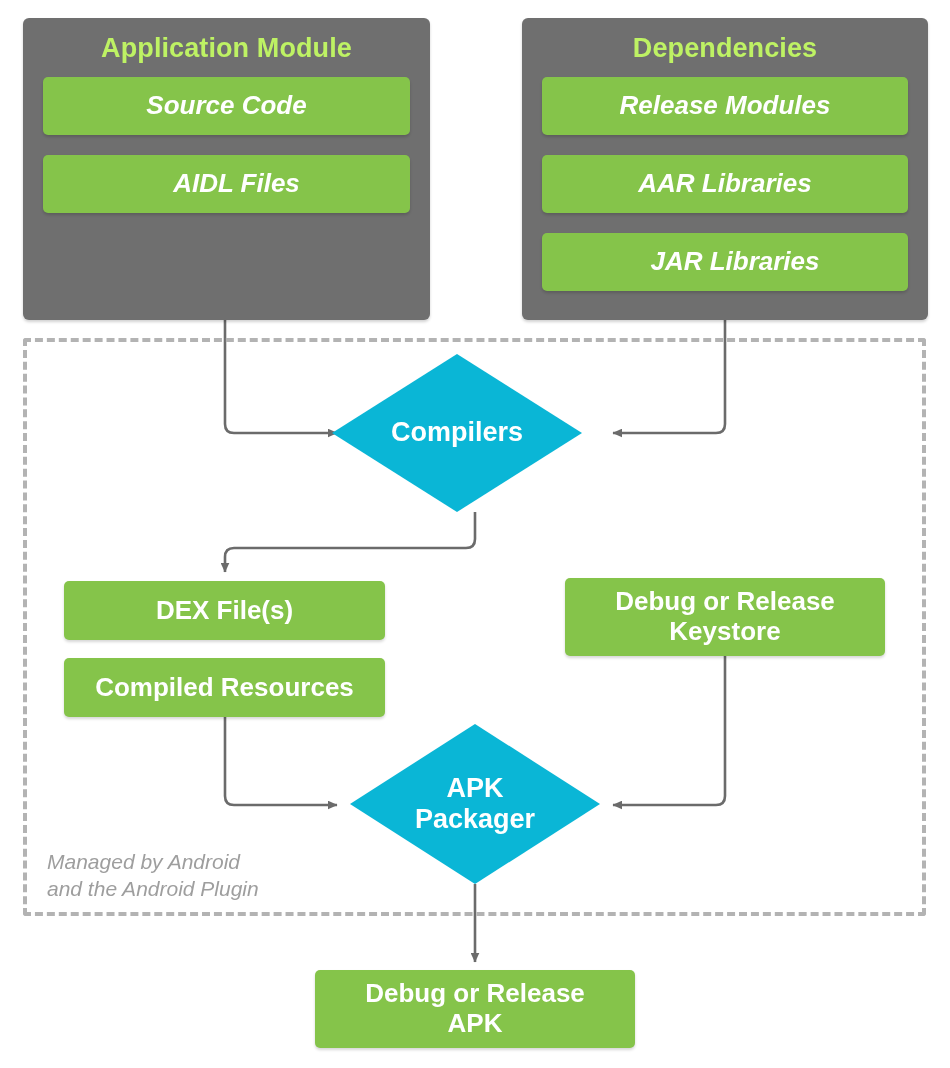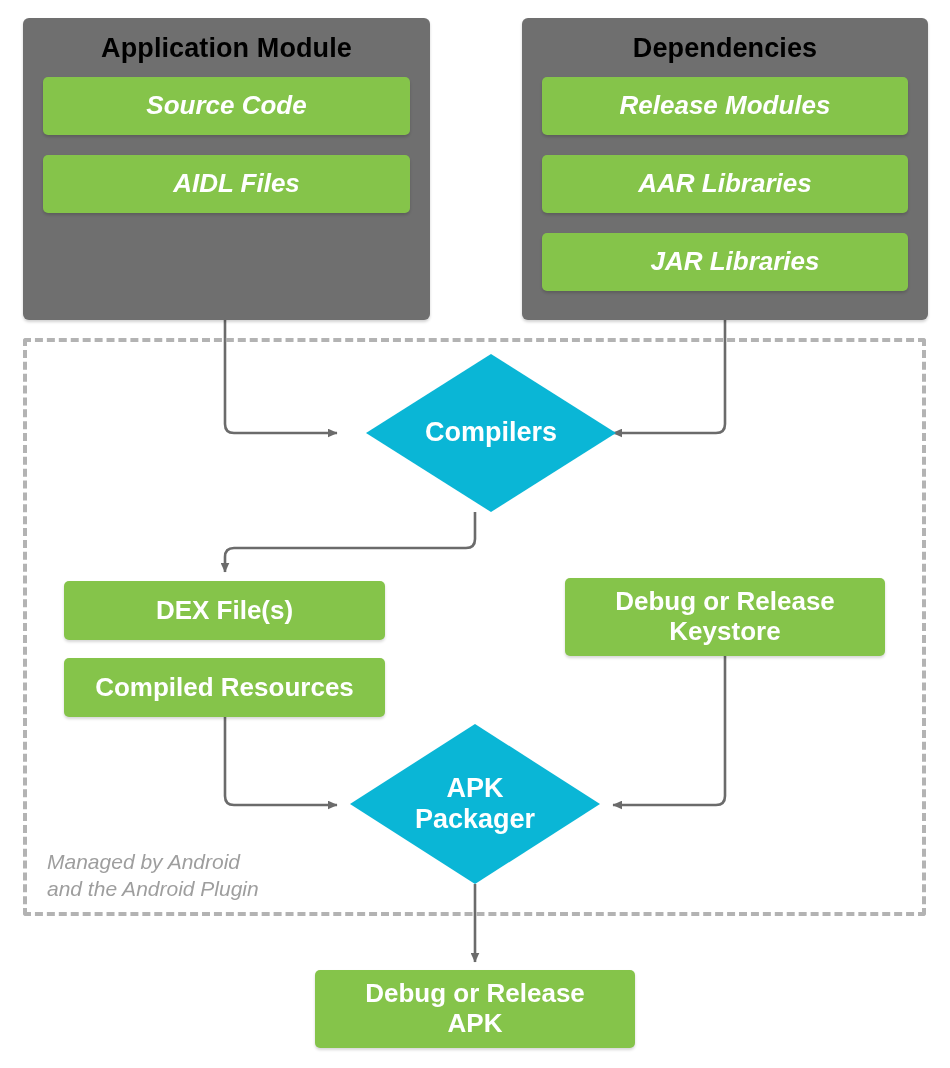--- a/index.html
+++ b/index.html
@@ -28,21 +28,21 @@
 
   
   .group-panel {
     position: absolute;
     background: #6f6f6f;
     border-radius: 6px;
     box-shadow: 0 2px 3px rgba(0,0,0,0.18);
     box-sizing: border-box;
   }
   .group-title {
-    color: #000000;
+    color: #bef264;
     font-size: 27px;
     font-weight: bold;
     text-align: center;
     line-height: 1.1;
     margin-top: 16px;
     letter-spacing: 0.1px;
   }
   .group-items {
     margin-top: 13px;
     padding: 0 20px 19px 20px;
@@ -169,21 +169,21 @@
 
   <div class="group-panel" style="left:522px; top:18px; width:406px; height:302px;">
     <div class="group-title">Dependencies</div>
     <div class="group-items">
       <div class="green-box">Release Modules</div>
       <div class="green-box">AAR Libraries</div>
       <div class="green-box">JAR Libraries</div>
     </div>
   </div>
 
-  <div class="diamond-wrap" style="left:366px; top:354px; width:250px; height:158px;">
+  <div class="diamond-wrap" style="left:332px; top:354px; width:250px; height:158px;">
     <div class="diamond-shape"></div>
     <div class="diamond-label">Compilers</div>
   </div>
 
   <div class="green-box floating-box" style="left:64px; top:581px; width:321px; height:59px;">DEX File(s)</div>
 
   <div class="green-box floating-box" style="left:64px; top:658px; width:321px; height:59px;">Compiled Resources</div>
 
   <div class="green-box floating-box" style="left:565px; top:578px; width:320px; height:78px; white-space:pre-line;">Debug or Release
 Keystore</div>

